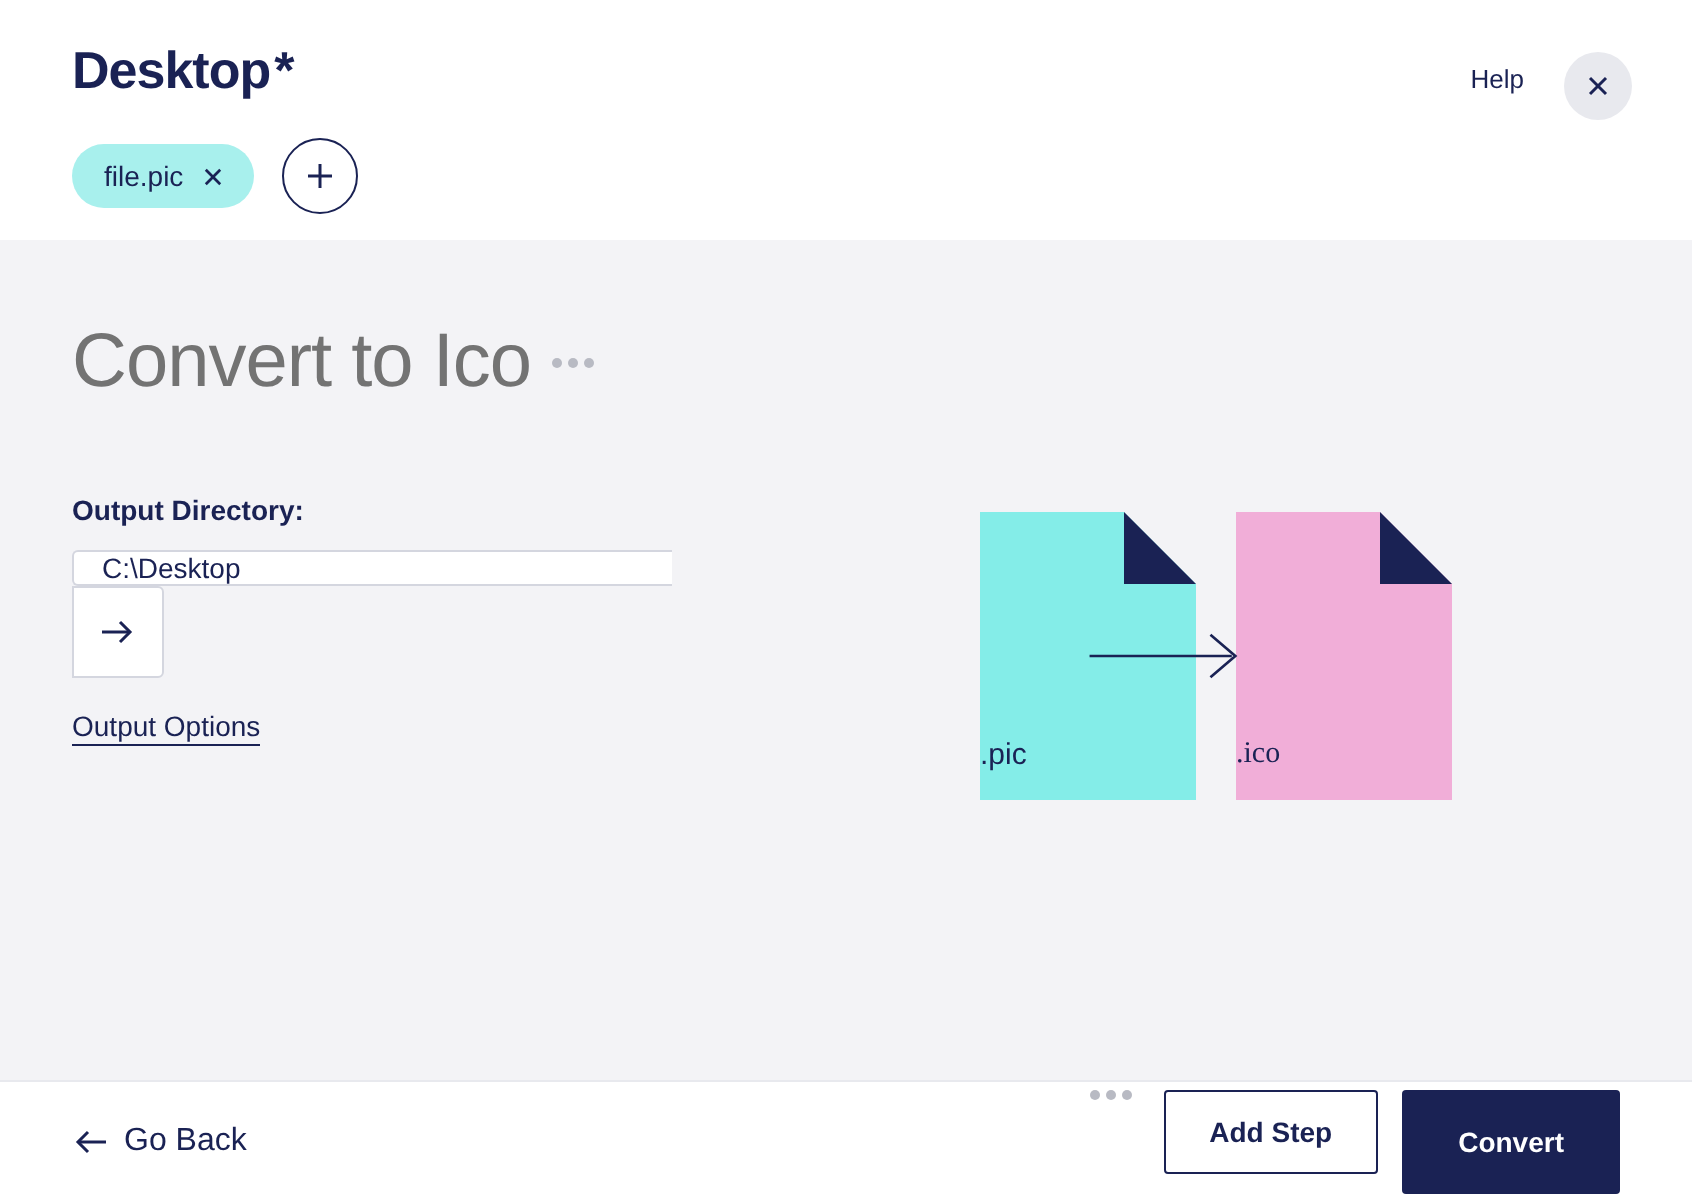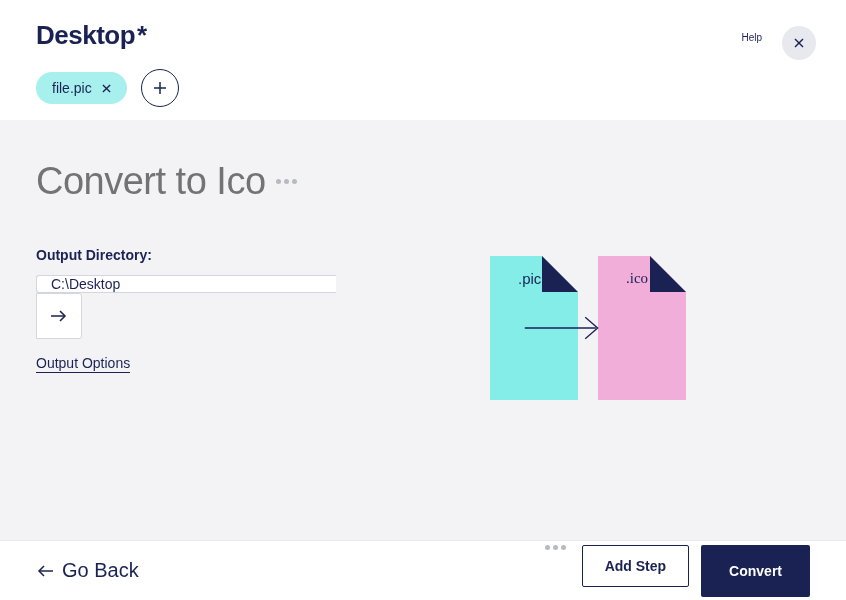--- a/index.html
+++ b/index.html
@@ -25,21 +25,21 @@
     }
     .logo .asterisk {
       font-size: 26px;
       vertical-align: top;
       margin-left: 2px;
     }
     .help-link {
       position: absolute;
       top: 32px;
       right: 84px;
-      font-size: 10px;
+      font-size: 13px;
       color: #1a2254;
       cursor: pointer;
     }
     .close-btn {
       position: absolute;
       top: 26px;
       right: 30px;
       width: 34px;
       height: 34px;
       border-radius: 50%;
@@ -154,26 +154,26 @@
     }
     .conversion-graphic {
       position: absolute;
       top: 136px;
       left: 490px;
       display: flex;
       align-items: center;
       gap: 0;
     }
     .file-icon {
-      width: 88px;
+      width: 108px;
       height: 144px;
       position: relative;
       display: flex;
-      align-items: flex-start;
-      padding: 14px 28px;
+      align-items: flex-end;
+      padding: 14px 0;
     }
     .file-icon .corner {
       position: absolute;
       top: 0;
       right: 0;
       width: 0;
       height: 0;
       border-style: solid;
       border-width: 0 36px 36px 0;
     }
@@ -231,21 +231,21 @@
       border-top: 1px solid #e8e9ee;
       display: flex;
       align-items: center;
       padding: 0 36px;
       justify-content: space-between;
     }
     .go-back {
       display: flex;
       align-items: center;
       gap: 8px;
-      font-size: 20px;
+      font-size: 16px;
       color: #1a2254;
       cursor: pointer;
     }
     .footer-right {
       display: flex;
       align-items: flex-start;
       gap: 12px;
     }
     .dots-footer {
       display: inline-flex;

